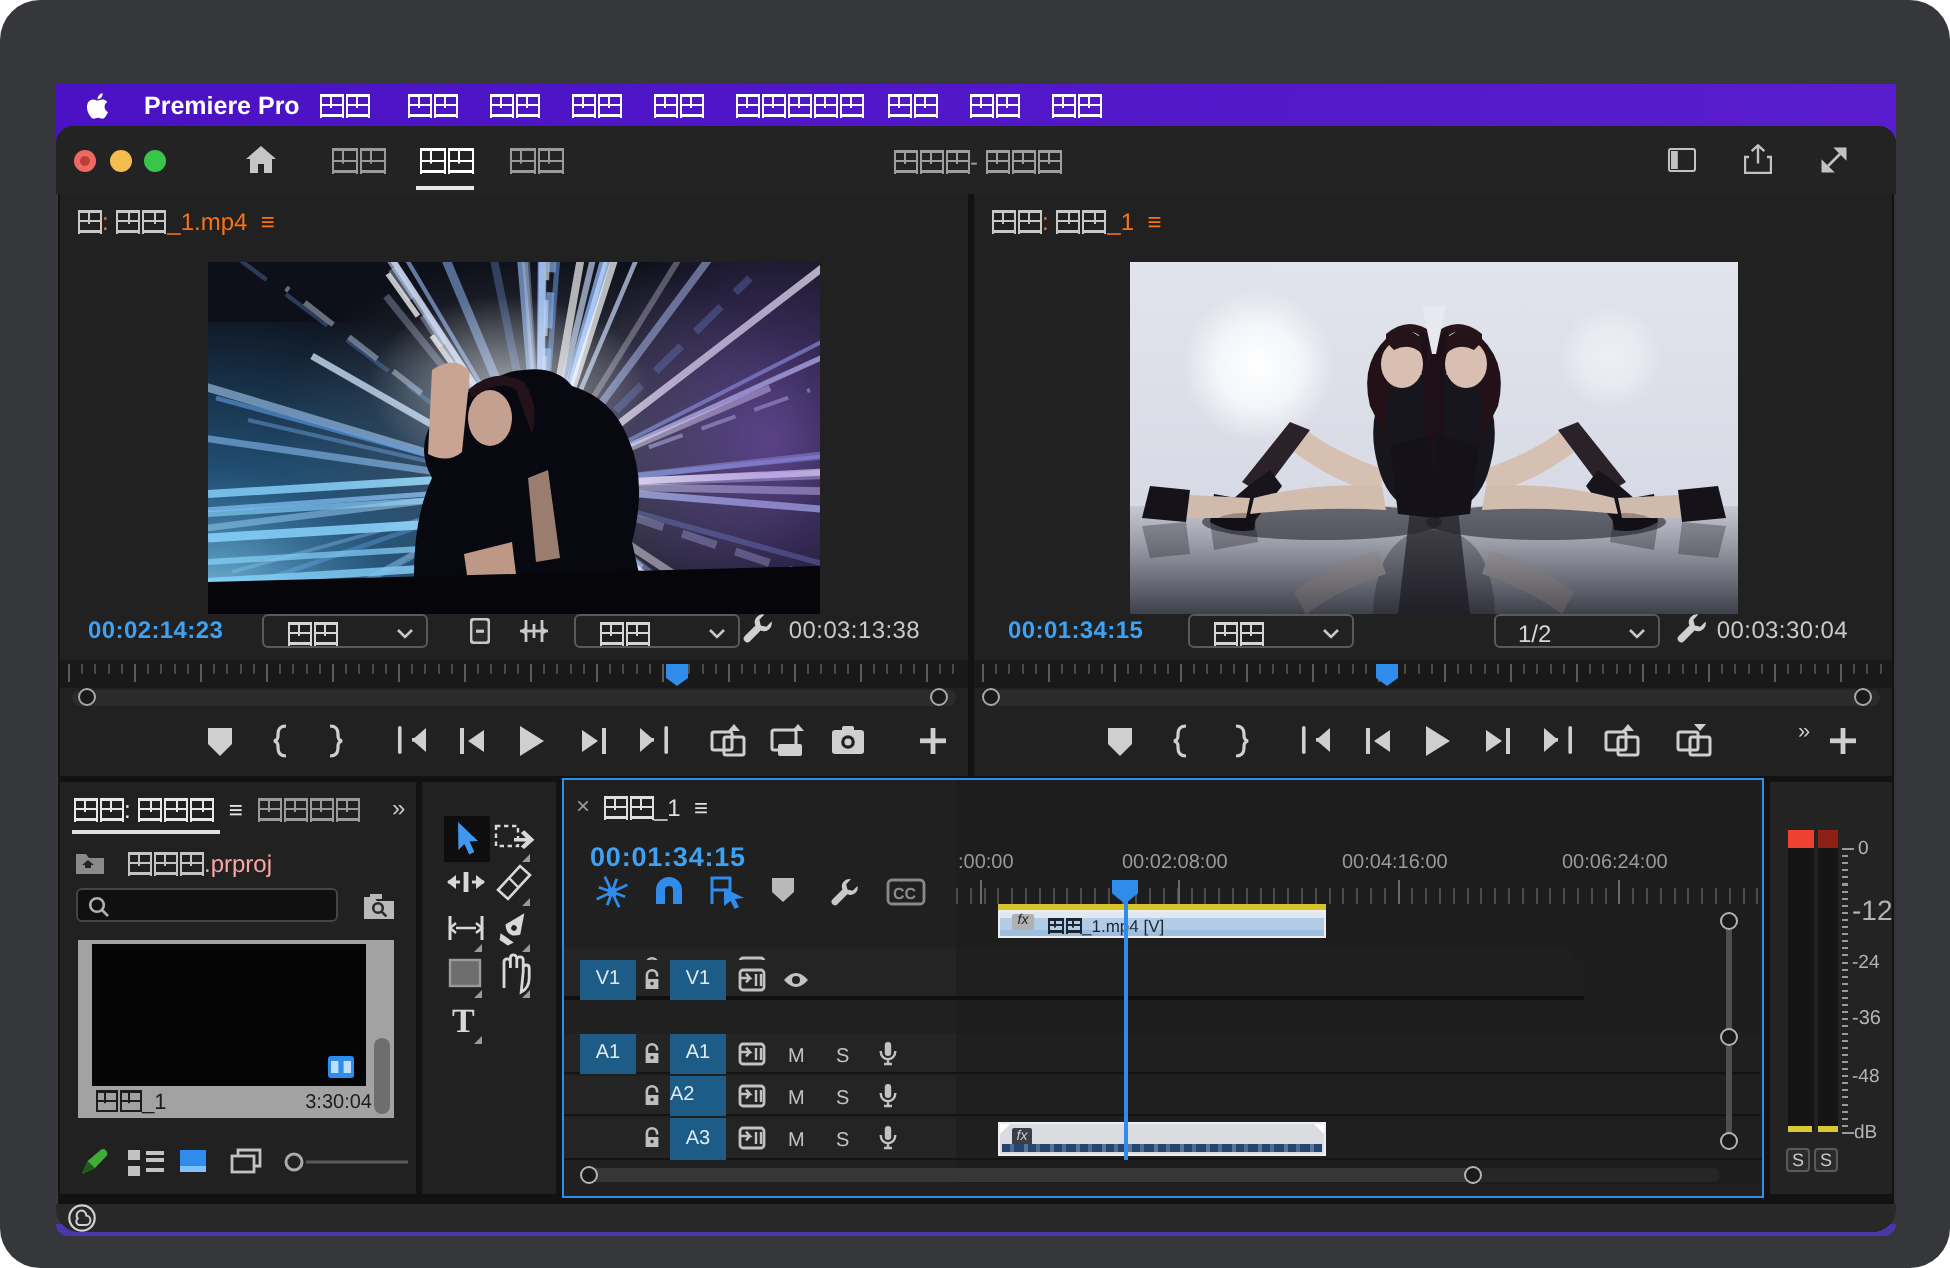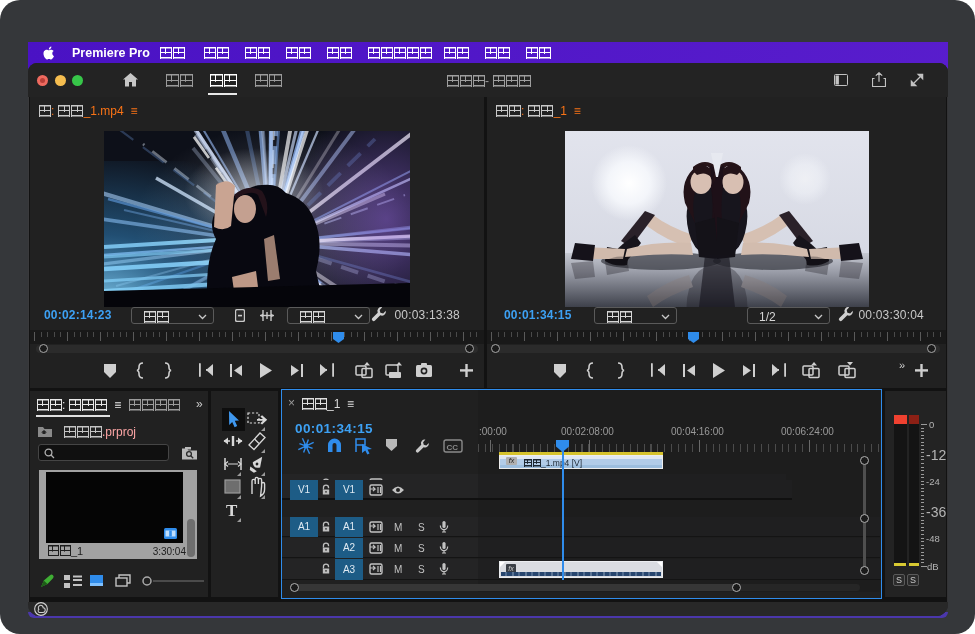--- a/index.html
+++ b/index.html
@@ -593,21 +593,21 @@
 <div class="a" style="left:53px;top:0;width:28px;height:20px;background:#1d5c86;color:#dfeaf2;font-size:10px;text-align:center;line-height:20px">A1</div>
 <svg class="a" style="left:0;top:0" width="196" height="20">
               <use href="#lk" x="44" y="10"></use>
               <use href="#bx" x="94" y="10"></use>
               <text x="112" y="14" font-size="10" fill="#c2c2c2" font-family="Liberation Sans">M</text>
               <text x="136" y="14" font-size="10" fill="#c2c2c2" font-family="Liberation Sans">S</text>
               <use href="#mc" x="162" y="10"></use>
             </svg>
 </div>
 <div class="a" style="left:0;top:148px;width:598px;height:20px;background:linear-gradient(90deg,#242425 0 196px,#1f1f20 196px);border-bottom:1px solid #141414">
-<div class="a" style="left:53px;top:0;width:28px;height:20px;background:#1d5c86;color:#dfeaf2;font-size:10px;text-align:center;line-height:20px">A2</div>
+<div class="a" style="left:53px;top:0;width:28px;height:20px;background:#1d5c86;color:#dfeaf2;font-size:10px;text-align:left;line-height:20px">A2</div>
 <svg class="a" style="left:0;top:0" width="196" height="20">
               <use href="#lk" x="44" y="10"></use>
               <use href="#bx" x="94" y="10"></use>
               <text x="112" y="14" font-size="10" fill="#c2c2c2" font-family="Liberation Sans">M</text>
               <text x="136" y="14" font-size="10" fill="#c2c2c2" font-family="Liberation Sans">S</text>
               <use href="#mc" x="162" y="10"></use>
             </svg>
 </div>
 <div class="a" style="left:0;top:169px;width:648px;height:21px;background:linear-gradient(90deg,#242425 0 196px,#1f1f20 196px);border-bottom:1px solid #141414">
 <div class="a" style="left:53px;top:0;width:28px;height:21px;background:#1d5c86;color:#dfeaf2;font-size:10px;text-align:center;line-height:21px">A3</div>
@@ -653,21 +653,21 @@
 <div class="a" style="left:9px;top:24px;width:13px;height:9px;background:#ef4130"></div>
 <div class="a" style="left:24px;top:24px;width:10px;height:9px;background:#8c2015"></div>
 <div class="a" style="left:9px;top:172px;width:12px;height:2.5px;background:#d8c932"></div>
 <div class="a" style="left:24px;top:172px;width:10px;height:2.5px;background:#d8c932"></div>
 <div class="a" style="left:36px;top:33px;width:3px;height:143px;background:repeating-linear-gradient(#9a9a9a 0 1px,transparent 1px 3.55px)"></div>
 <div class="a" style="left:36px;top:33px;width:6px;height:1px;background:#9a9a9a"></div>
 <div class="a" style="left:36px;top:175px;width:6px;height:1px;background:#9a9a9a"></div>
 <span class="a" style="left:44px;top:28px;font-size:9.5px;color:#b4b4b4">0</span>
 <span class="a" style="left:41px;top:56px;font-size:14px;color:#b4b4b4">-12</span>
 <span class="a" style="left:41px;top:85px;font-size:9.5px;color:#b4b4b4">-24</span>
-<span class="a" style="left:41px;top:113px;font-size:14px;color:#b4b4b4">-36</span>
+<span class="a" style="left:41px;top:113px;font-size:10px;color:#b4b4b4">-36</span>
 <span class="a" style="left:41px;top:142px;font-size:9.5px;color:#b4b4b4">-48</span>
 <span class="a" style="left:42px;top:170px;font-size:9.5px;color:#b4b4b4">dB</span>
 <div class="a" style="left:8px;top:183px;width:12px;height:12px;background:#2b2b2b;border:1px solid #5a5a5a;border-radius:2px;color:#c8c8c8;font-size:9px;text-align:center;line-height:10px">S</div>
 <div class="a" style="left:22px;top:183px;width:12px;height:12px;background:#2b2b2b;border:1px solid #5a5a5a;border-radius:2px;color:#c8c8c8;font-size:9px;text-align:center;line-height:10px">S</div>
 </div>
 
 <div class="a" id="status" style="left:0;top:539px;width:920px;height:14px;background:#282828">
 <svg class="a" style="left:6px;top:0px" width="14" height="14" viewBox="0 0 15 15">
             <circle cx="7.5" cy="7.5" r="6.8" fill="none" stroke="#d0d0d0" stroke-width="1.2"></circle>
             <path fill="none" stroke="#d0d0d0" stroke-width="1.1" d="M9.8 6.2a2.6 2.6 0 10-4.6 1.6 2 2 0 00.4 3.4h3.6a2.3 2.3 0 00.6-5z"></path>

